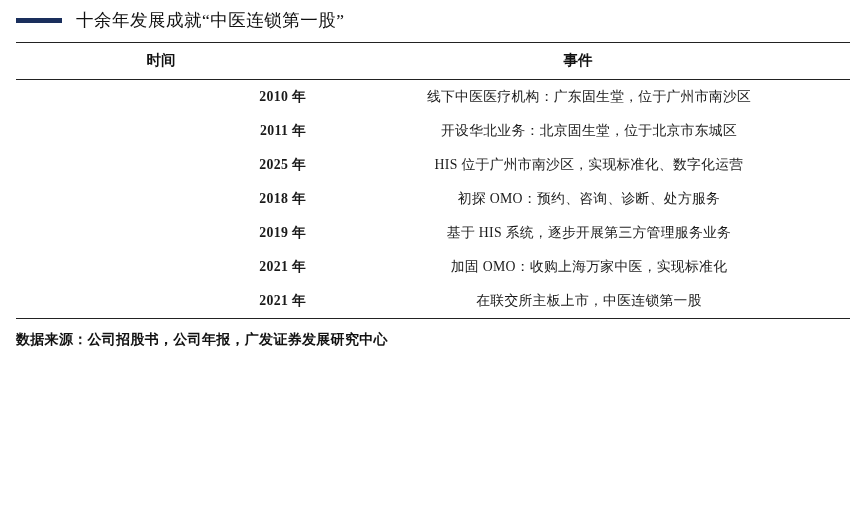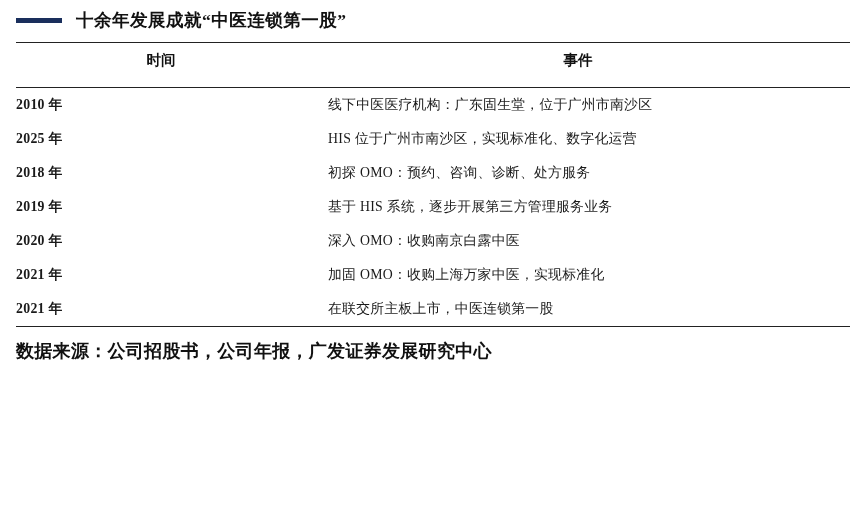--- a/index.html
+++ b/index.html
@@ -29,64 +29,64 @@
   }
   .title-marker {
     width: 46px;
     height: 5px;
     background: #1a2f5c;
     margin-right: 14px;
     flex: 0 0 auto;
   }
   .title-text {
     font-size: 17.5px;
-    font-weight: bold;
+    font-weight: normal;
     letter-spacing: 0.5px;
     color: #111111;
     font-family: "Liberation Serif", "DejaVu Serif", serif;
   }
   table.data-table {
     width: 834px;
     border-collapse: collapse;
     table-layout: fixed;
     margin-top: 2px;
   }
   table.data-table thead th {
     font-size: 14.5px;
     font-weight: bold;
     text-align: center;
-    padding: 8px 0 17px 0;
+    padding: 8px 0 9px 0;
     border-top: 1.6px solid #222222;
     border-bottom: 1px solid #222222;
     color: #111111;
   }
   table.data-table tbody td {
     font-size: 13.8px;
     padding: 8px 0 8px 0;
     color: #1a1a1a;
     vertical-align: middle;
   }
   td.col-time {
     width: 290px;
-    text-align: left;
+    text-align: right;
     font-weight: bold;
     letter-spacing: 0.3px;
   }
   td.col-event {
-    text-align: left;
+    text-align: center;
     padding-left: 22px !important;
     letter-spacing: 0.3px;
   }
   th.col-time { width: 290px; }
   tbody tr:last-child td {
     border-bottom: 1.6px solid #222222;
   }
   .source-row {
     width: 834px;
-    font-size: 18px;
+    font-size: 14px;
     font-weight: bold;
     padding-top: 12px;
     color: #111111;
     letter-spacing: 0.3px;
   }
 </style>
 </head>
 <body>
 
 <div class="page">
@@ -102,34 +102,34 @@
         <th class="col-time">时间</th>
         <th class="col-event">事件</th>
       </tr>
     </thead>
     <tbody>
       <tr>
         <td class="col-time">2010 年</td>
         <td class="col-event">线下中医医疗机构：广东固生堂，位于广州市南沙区</td>
       </tr>
       <tr>
+        <td class="col-time">2011 年</td>
+        <td class="col-event">开设华北业务：北京固生堂，位于北京市东城区</td>
+      </tr>
+      <tr>
         <td class="col-time">2025 年</td>
         <td class="col-event">HIS 位于广州市南沙区，实现标准化、数字化运营</td>
       </tr>
       <tr>
         <td class="col-time">2018 年</td>
         <td class="col-event">初探 OMO：预约、咨询、诊断、处方服务</td>
       </tr>
       <tr>
         <td class="col-time">2019 年</td>
         <td class="col-event">基于 HIS 系统，逐步开展第三方管理服务业务</td>
-      </tr>
-      <tr>
-        <td class="col-time">2020 年</td>
-        <td class="col-event">深入 OMO：收购南京白露中医</td>
       </tr>
       <tr>
         <td class="col-time">2021 年</td>
         <td class="col-event">加固 OMO：收购上海万家中医，实现标准化</td>
       </tr>
       <tr>
         <td class="col-time">2021 年</td>
         <td class="col-event">在联交所主板上市，中医连锁第一股</td>
       </tr>
     </tbody>

